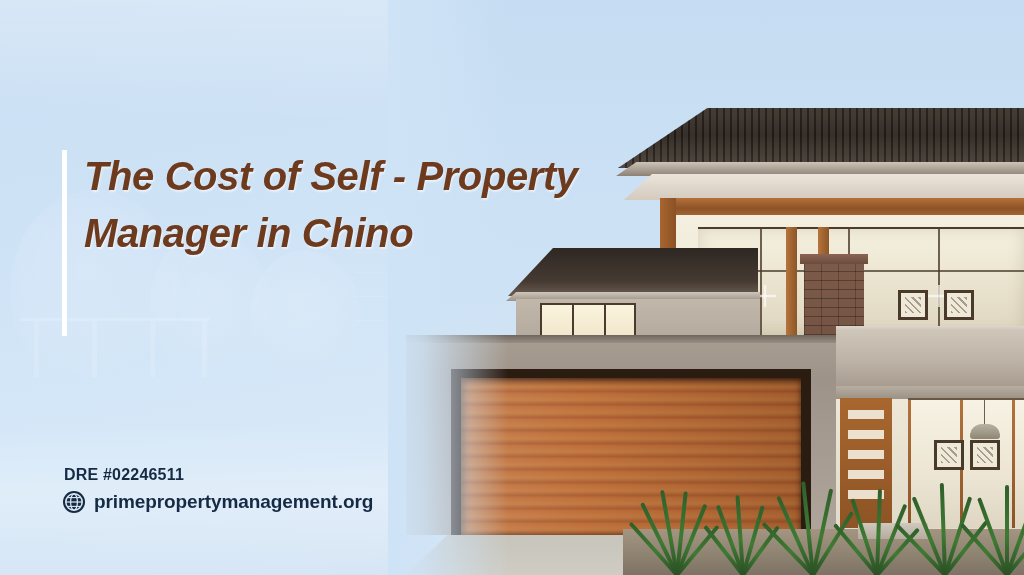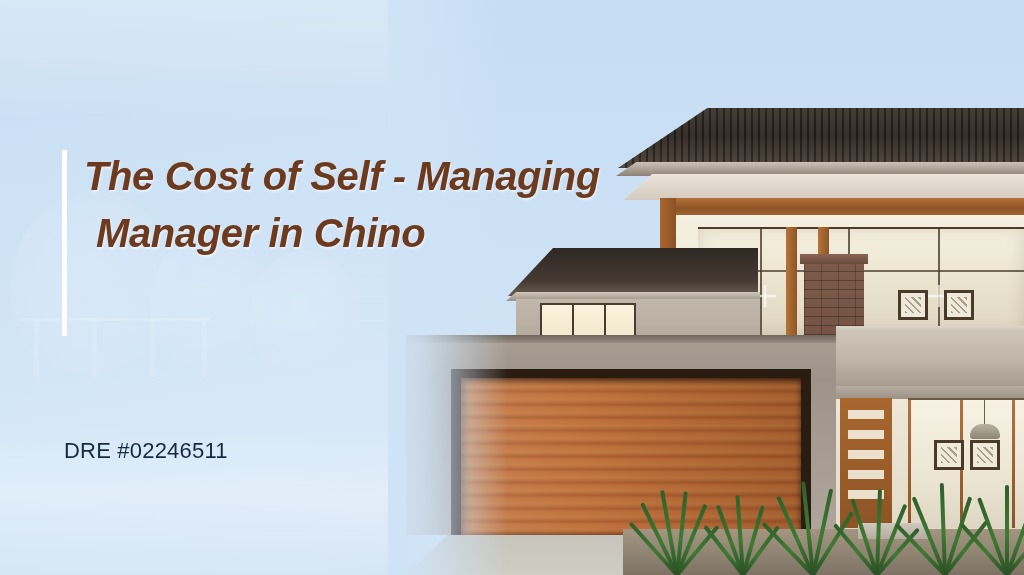--- a/index.html
+++ b/index.html
@@ -314,27 +314,27 @@
   #headline{
     position:absolute; left:84px; top:148px; width:640px;
     color:#6d3a1d;
     font-size:40px; line-height:57px;
     font-weight:bold; font-style:italic;
     letter-spacing:-.4px;
     text-shadow:1px 2px 2px rgba(255,255,255,.55);
   }
   #headline .l{ display:block; white-space:nowrap; }
   #headline .l2{ margin-left:2px; }
-  #headline .l3{ margin-left:12px; }
+  #headline .l3{ }
   #headline .l4{ margin-left:-2px; }
 
   
   #dre{
-    position:absolute; left:64px; top:438px;
-    color:#152b45; font-size:22px; font-weight:normal; letter-spacing:.2px;
+    position:absolute; left:64px; top:466px;
+    color:#152b45; font-size:16px; font-weight:bold; letter-spacing:.2px;
   }
   #site-row{
     position:absolute; left:62px; top:490px;
     display:flex; align-items:center; gap:8px;
   }
   #globe{ width:24px; height:24px; display:block; }
   #site{
     color:#152b45; font-size:19px; font-weight:bold; letter-spacing:-.1px;
   }
 </style>
@@ -482,20 +482,31 @@
       <div class="blade" style="height:80px; transform:rotate(20deg);"></div>
       <div class="blade" style="height:66px; transform:rotate(40deg);"></div>
     </div>
 
     <div class="photo-fade"></div>
   </div>
 
 
   <div id="accent-bar"></div>
   <div id="headline">
-    <span class="l l1">The Cost of Self - Managing</span>
+    <span class="l l1">The Cost of Self - Property</span>
     <span class="l l3">Manager in Chino</span>
   </div>
 
   <div id="dre">DRE #02246511</div>
 
+  <div id="site-row">
+    <svg id="globe" viewBox="0 0 24 24">
+      <circle cx="12" cy="12" r="11" fill="#152b45"></circle>
+      <circle cx="12" cy="12" r="8.2" fill="none" stroke="#dfe9f4" stroke-width="1.5"></circle>
+      <ellipse cx="12" cy="12" rx="3.4" ry="8.2" fill="none" stroke="#dfe9f4" stroke-width="1.2"></ellipse>
+      <line x1="3.8" y1="12" x2="20.2" y2="12" stroke="#dfe9f4" stroke-width="1.2"></line>
+      <line x1="5.4" y1="7.6" x2="18.6" y2="7.6" stroke="#dfe9f4" stroke-width="1.1"></line>
+      <line x1="5.4" y1="16.4" x2="18.6" y2="16.4" stroke="#dfe9f4" stroke-width="1.1"></line>
+    </svg>
+    <span id="site">primepropertymanagement.org</span>
+  </div>
 
 </div>
 
 </body></html>

